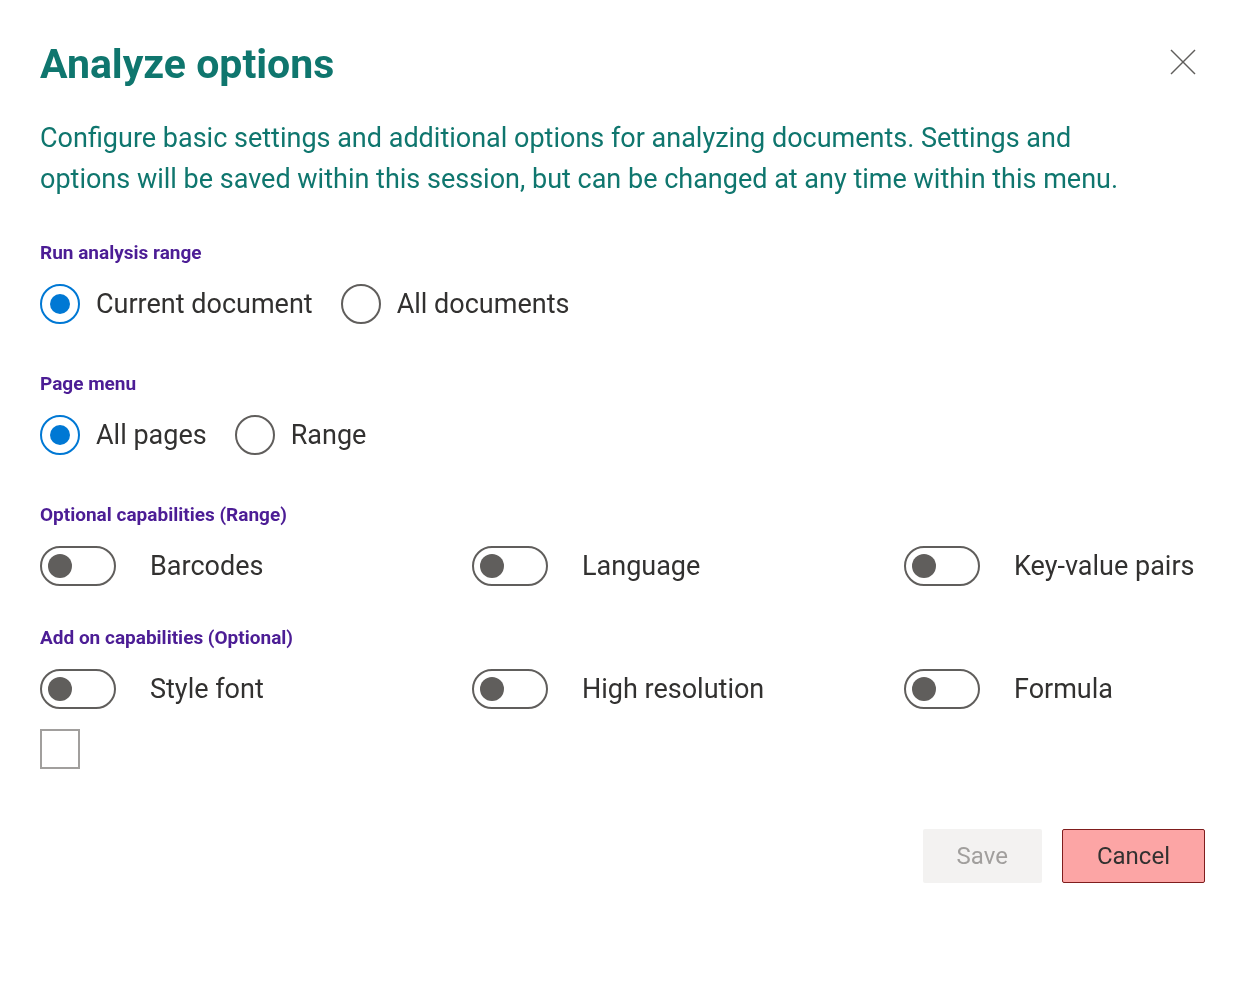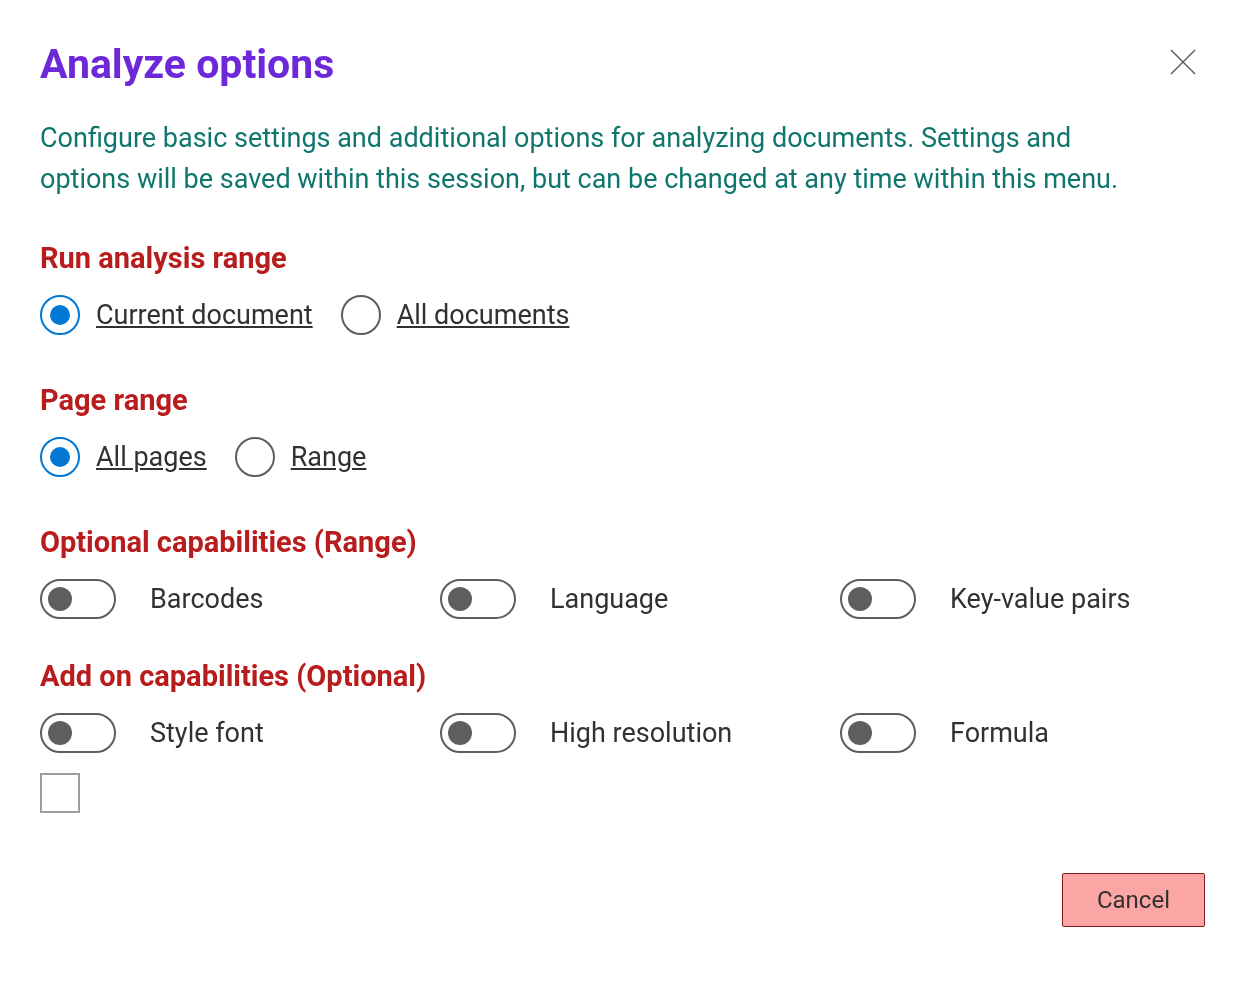--- a/index.html
+++ b/index.html
@@ -15,42 +15,42 @@
     }
     .header-row {
       display: flex;
       align-items: flex-start;
       justify-content: space-between;
     }
     .title {
       font-size: 41px;
       font-weight: 700;
       margin: 0 0 30px 0;
-      color: #6d28d9;
+      color: #0f766e;
     }
     .close-btn {
       background: none;
       border: none;
       cursor: pointer;
       padding: 8px;
       color: #605e5c;
       line-height: 0;
     }
     .desc {
       font-size: 27px;
       line-height: 1.5;
       color: #0f766e;
       margin: 0 0 42px 0;
       max-width: 1120px;
     }
     .section-hdr {
-      font-size: 29px;
+      font-size: 19px;
       font-weight: 700;
       margin: 16px 0 20px 0;
-      color: #b91c1c;
+      color: #4c1d95;
     }
     .radio-row {
       display: flex;
       align-items: center;
       gap: 28px;
       margin-bottom: 48px;
     }
     .radio-option {
       display: flex;
       align-items: center;
@@ -65,25 +65,25 @@
       cursor: pointer;
       background: #fff;
     }
     .radio.selected { border-color: #0078d4; }
     .radio .dot {
       width: 20px; height: 20px; border-radius: 50%;
       background: #0078d4;
       display: none;
     }
     .radio.selected .dot { display: block; }
-    .radio-label { font-size: 27px; color: #323130; text-decoration: underline; }
+    .radio-label { font-size: 27px; color: #323130; }
     .toggle-row {
       display: flex;
       align-items: flex-start;
-      gap: 60px;
+      gap: 92px;
       margin-bottom: 40px;
     }
     .toggle-option {
       display: flex;
       align-items: center;
       gap: 34px;
       min-width: 340px;
     }
     .toggle {
       width: 76px; height: 40px;
@@ -176,21 +176,21 @@
           <span class="dot"></span>
         </span>
       <span class="radio-label">Current document</span>
     </div>
     <div class="radio-option">
       <span class="radio"></span>
       <span class="radio-label">All documents</span>
     </div>
   </div>
 
-  <div class="section-hdr">Page range</div>
+  <div class="section-hdr">Page menu</div>
   <div class="radio-row">
     <div class="radio-option">
       <span class="radio selected">
           <span class="dot"></span>
         </span>
       <span class="radio-label">All pages</span>
     </div>
     <div class="radio-option">
       <span class="radio"></span>
       <span class="radio-label">Range</span>
@@ -239,16 +239,17 @@
         </span>
       <span class="toggle-label">Formula</span>
     </div>
   </div>
 
   <div class="disclaimer-row">
     <span class="checkbox"></span>
   </div>
 
   <div class="footer">
+    <button class="btn btn-save" disabled="">Save</button>
     <button class="btn btn-cancel">Cancel</button>
   </div>
 
 </div>
 
 </body></html>

